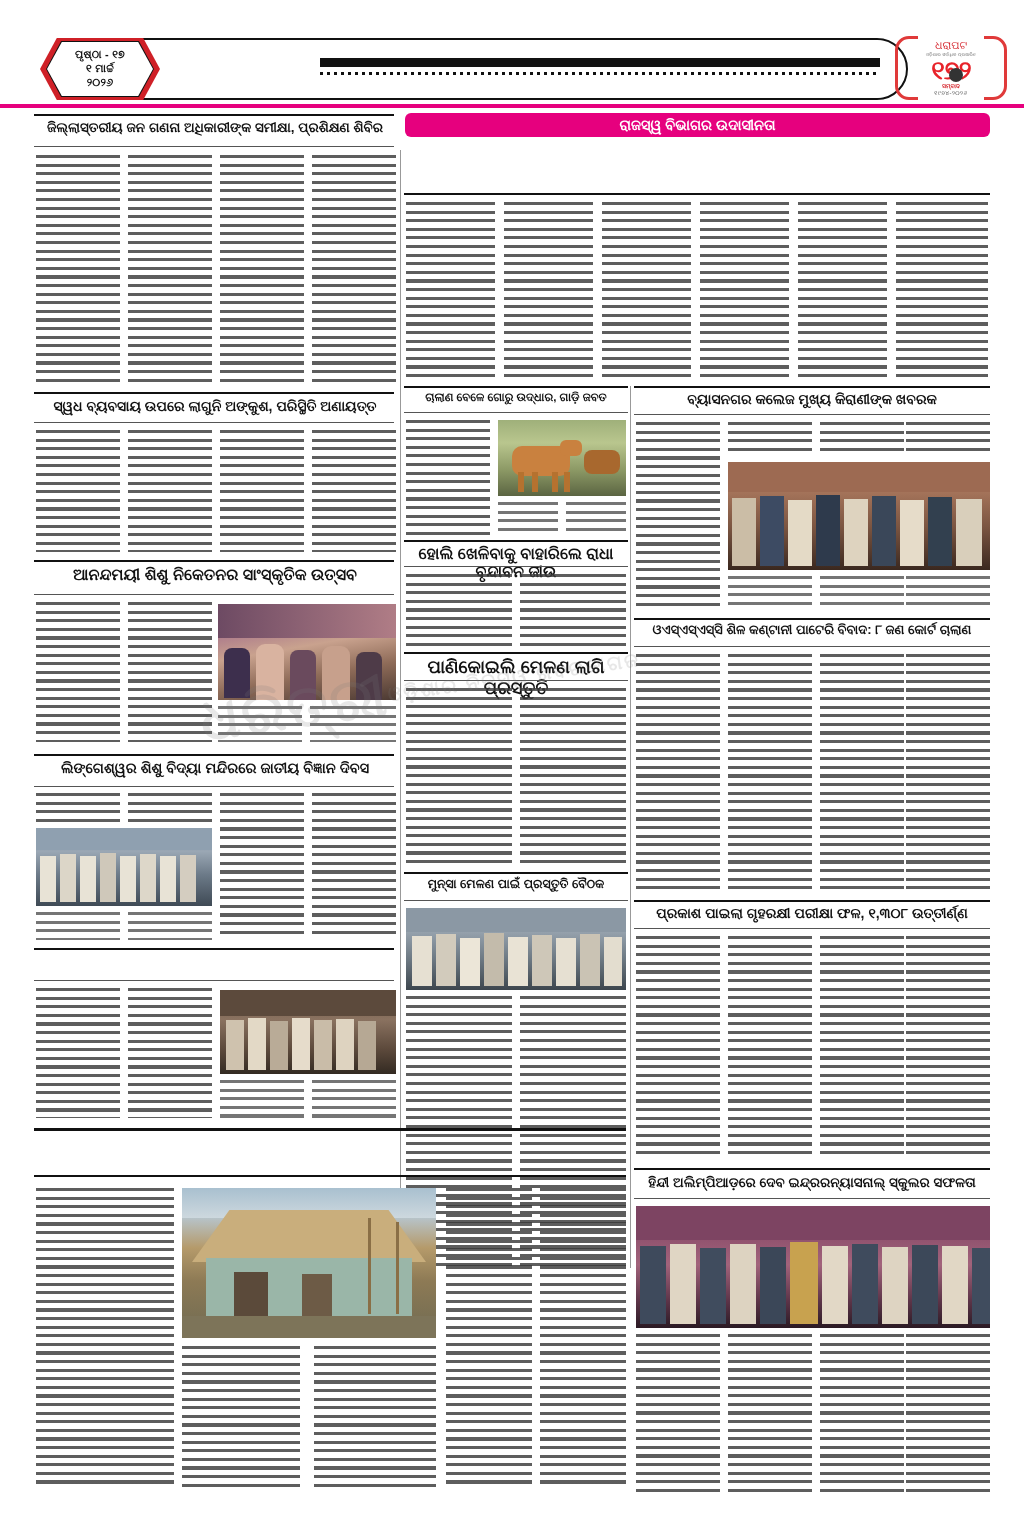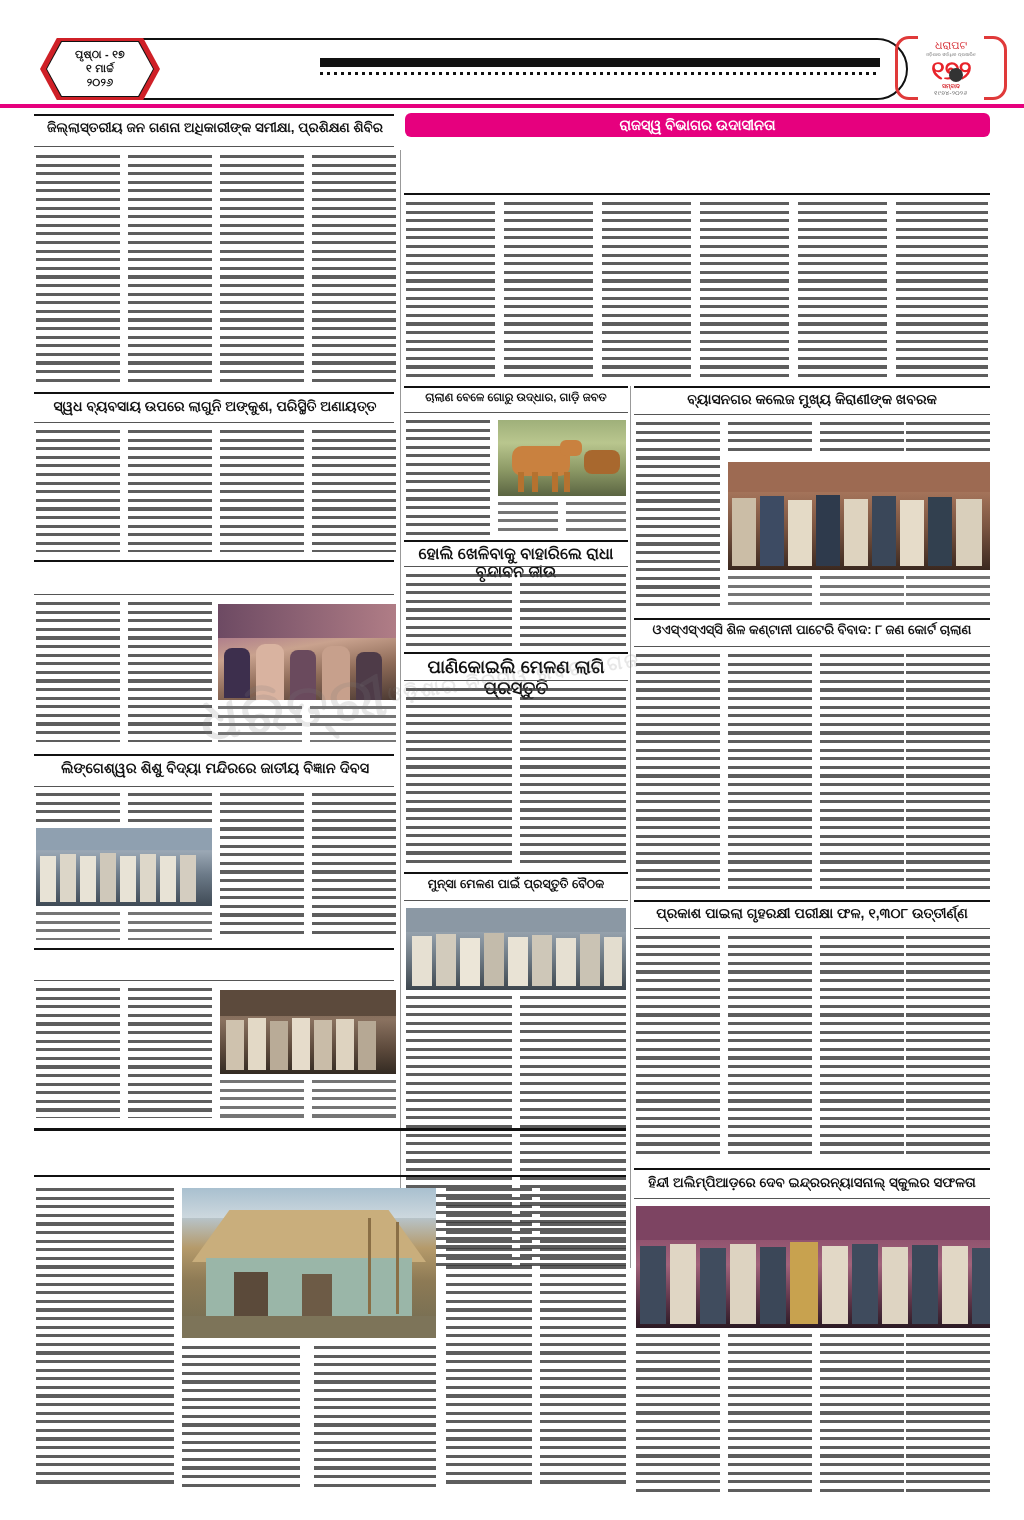--- a/index.html
+++ b/index.html
@@ -178,20 +178,21 @@
   <div class="hrule" style="left:34px;top:392px;width:360px;"></div>
   <div class="hl" style="left:34px;top:398px;width:362px;font-size:14px;">ସ୍ୱଧ ବ୍ୟବସାୟ ଉପରେ ଲାଗୁନି ଅଙ୍କୁଶ, ପରିସ୍ଥିତି ଅଣାୟତ୍ତ</div>
   <div class="hrule thin" style="left:34px;top:422px;width:360px;"></div>
 
   <div class="col" style="left:36px;top:430px;width:84px;height:122px;"></div>
   <div class="col" style="left:128px;top:430px;width:84px;height:122px;"></div>
   <div class="col" style="left:220px;top:430px;width:84px;height:122px;"></div>
   <div class="col" style="left:312px;top:430px;width:84px;height:122px;"></div>
 
   <div class="hrule" style="left:34px;top:560px;width:360px;"></div>
+  <div class="hl" style="left:34px;top:566px;width:362px;font-size:16px;">ଆନନ୍ଦମୟୀ ଶିଶୁ ନିକେତନର ସାଂସ୍କୃତିକ ଉତ୍ସବ</div>
   <div class="hrule thin" style="left:34px;top:594px;width:360px;"></div>
 
   <div class="col" style="left:36px;top:602px;width:84px;height:140px;"></div>
   <div class="col" style="left:128px;top:602px;width:84px;height:140px;"></div>
   <div class="photo" style="left:218px;top:604px;width:178px;height:96px;
        background:linear-gradient(170deg,#8d5f77 0%,#a9768b 22%,#c9a28e 45%,#8e6b58 70%,#4c3a33 100%);">
     <div style="position:absolute;left:6px;top:44px;width:26px;height:50px;background:#3d2f4d;border-radius:8px 8px 0 0;"></div>
     <div style="position:absolute;left:38px;top:40px;width:28px;height:56px;background:#d9b3a0;border-radius:9px 9px 0 0;"></div>
     <div style="position:absolute;left:72px;top:46px;width:26px;height:50px;background:#6a4a5d;border-radius:8px 8px 0 0;"></div>
     <div style="position:absolute;left:104px;top:42px;width:28px;height:54px;background:#c7a08c;border-radius:9px 9px 0 0;"></div>

